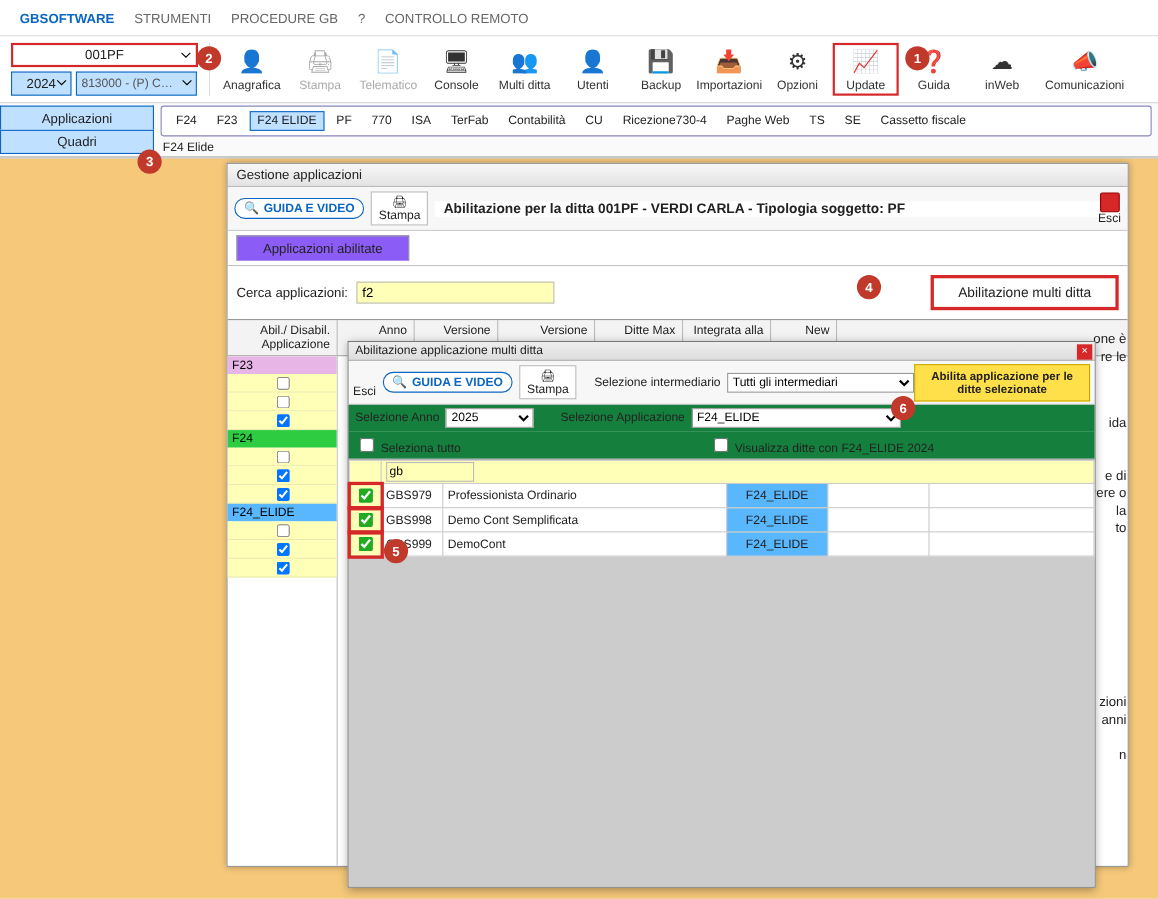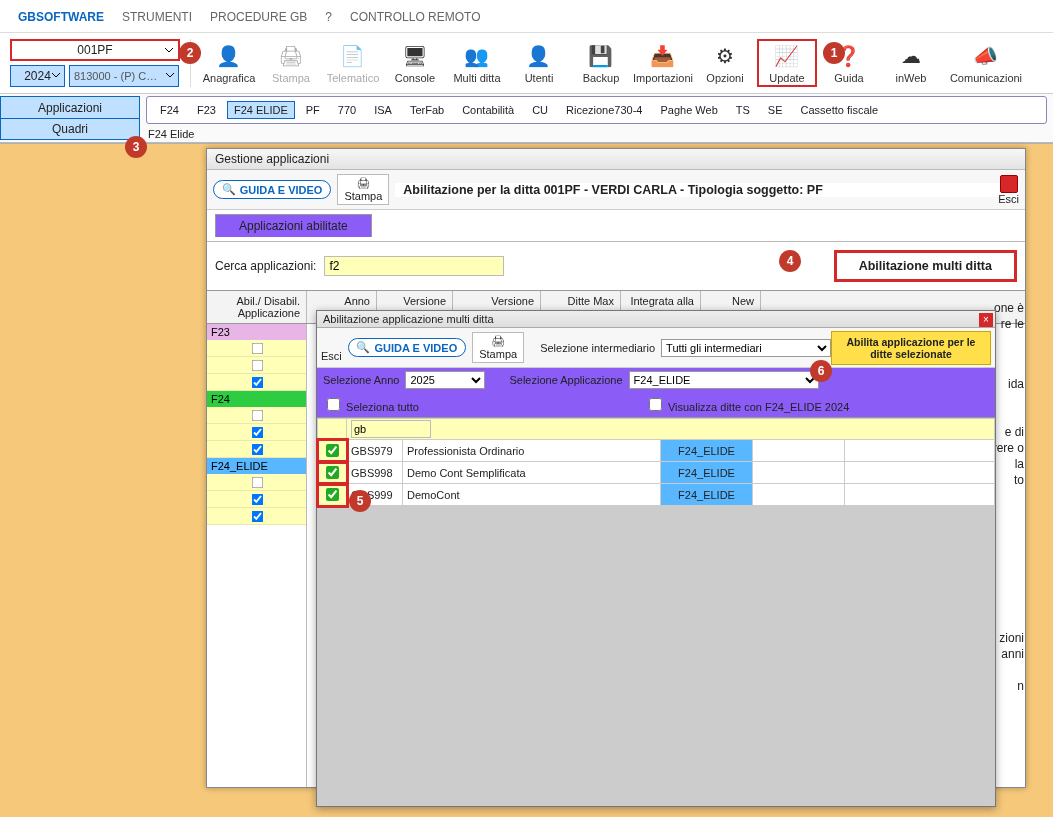--- a/index.html
+++ b/index.html
@@ -217,21 +217,21 @@
     padding:8px; background:#fff;
   }
   .search-row input {
     width:180px; height:20px; background:#ffffb8; border:1px solid #bbb;
     padding:0 4px; font-size:12px;
   }
   .multi-ditta-btn {
     margin-left:auto;
     border:3px solid #d62828;
     padding:6px 22px;
-    font-weight:bold;
+    font-weight:normal;
     font-size:12.5px;
     background:#fff;
   }
 
   .grid-head {
     display:flex; border-top:1px solid #999; border-bottom:1px solid #999;
     background:#f3f3f3; font-size:11px;
   }
   .grid-head .gh {
     border-right:1px solid #bbb; padding:4px 6px; text-align:right;
@@ -289,21 +289,21 @@
     width:14px; height:14px; background:#d62828; color:#fff;
     display:flex;align-items:center;justify-content:center;
     font-size:10px; line-height:1;
   }
   .dlg-toolbar {
     display:flex; align-items:center; gap:6px; padding:4px;
     border-bottom:1px solid #ccc; background:#f7f7f7;
   }
   .dlg-row {
     display:flex; align-items:center; gap:6px; padding:3px 6px;
-    background:#8b5cf6;
+    background:#15803d;
   }
   .dlg select, .dlg input[type=text] {
     font-size:11px; border:1px solid #999; height:18px; background:#fff;
   }
   .yellow-btn {
     position:absolute; right:4px; top:20px;
     width:160px;
     background:#ffe04a;
     border:1px solid #caa800;
     padding:4px;

